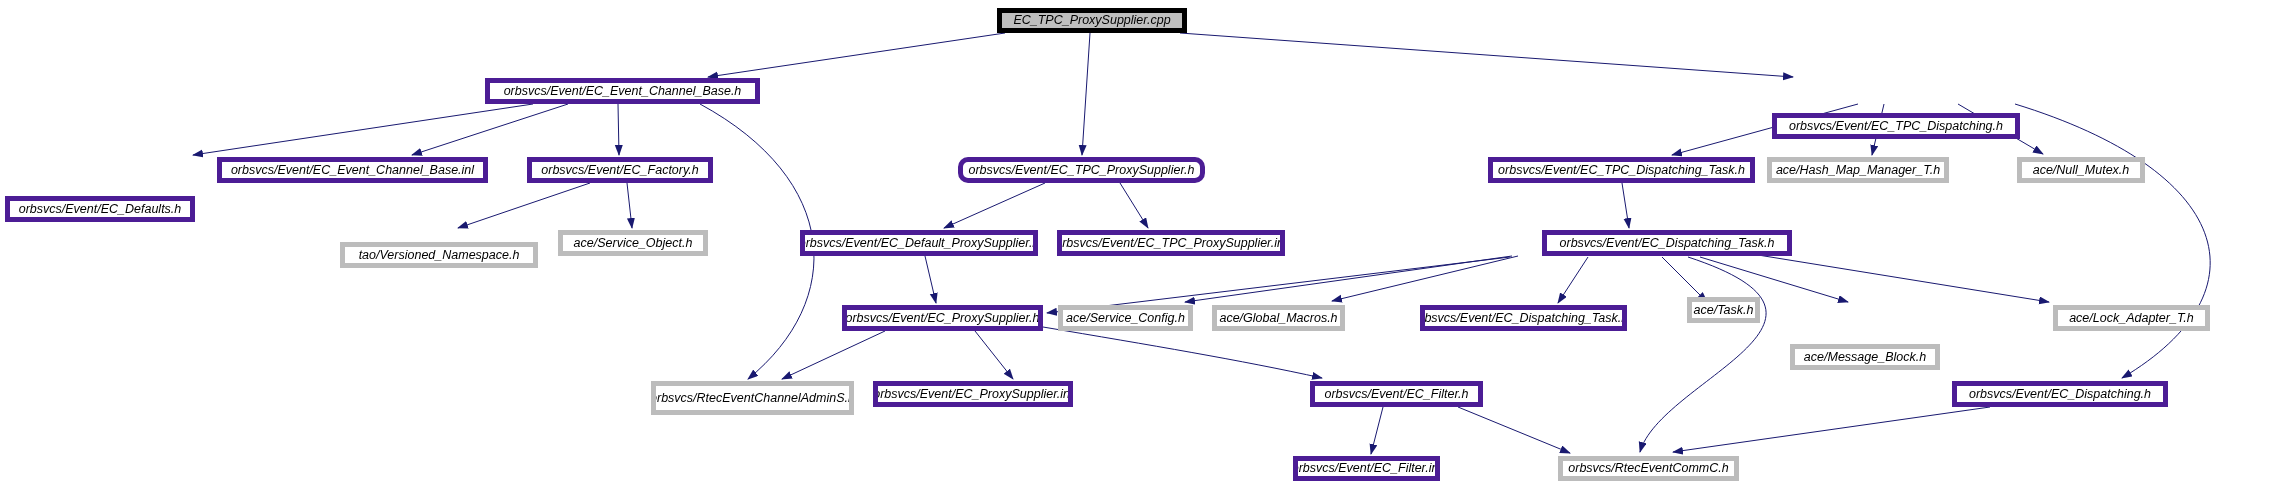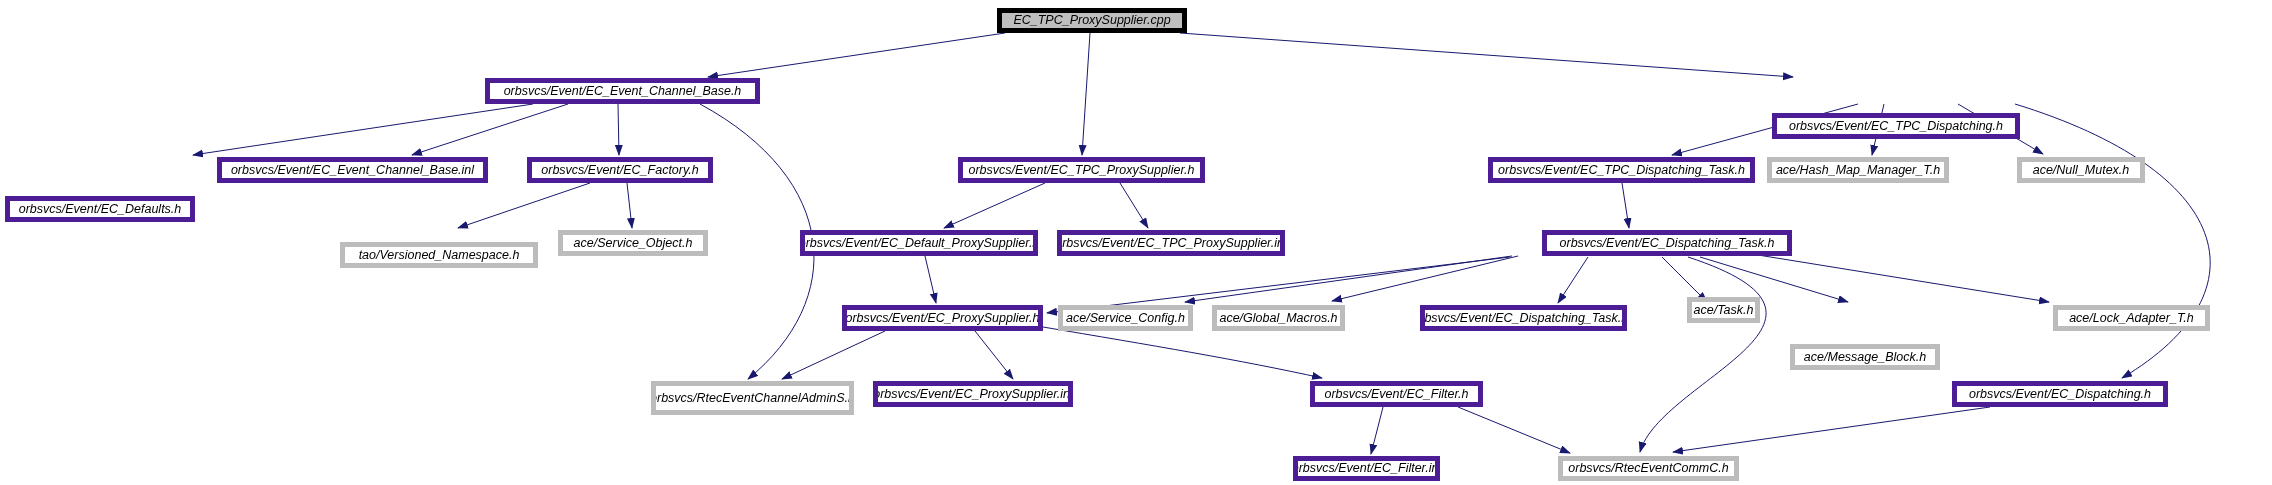--- a/index.html
+++ b/index.html
@@ -53,21 +53,21 @@
       <path d="M1688,257 C1880,320 1660,380 1640,452" fill="none" stroke="#191970" stroke-width="1" marker-end="url(#arrow)"></path>
       <path d="M1990,407 L1673,452" fill="none" stroke="#191970" stroke-width="1" marker-end="url(#arrow)"></path>
     </svg>
   <div>
       <div class="node root" style="left: 997px; top: 8px; width: 190px; height: 25px;">EC_TPC_ProxySupplier.cpp</div>
       <div class="node internal" style="left: 485px; top: 78px; width: 275px; height: 26px;">orbsvcs/Event/EC_Event_Channel_Base.h</div>
       <div class="node internal" style="left: 1772px; top: 78px; width: 248px; height: 26px; margin-top: 35px;">orbsvcs/Event/EC_TPC_Dispatching.h</div>
       <div class="node internal" style="left: 5px; top: 157px; width: 190px; height: 26px; margin-top: 39px;">orbsvcs/Event/EC_Defaults.h</div>
       <div class="node internal" style="left: 217px; top: 157px; width: 271px; height: 26px;">orbsvcs/Event/EC_Event_Channel_Base.inl</div>
       <div class="node internal" style="left: 527px; top: 157px; width: 186px; height: 26px;">orbsvcs/Event/EC_Factory.h</div>
-      <div class="node internal" style="left: 958px; top: 157px; width: 247px; height: 26px;">orbsvcs/Event/EC_TPC_ProxySupplier.h</div>
+      <div class="node internal" style="left: 958px; top: 157px; width: 247px; height: 26px; border-radius: 10px;">orbsvcs/Event/EC_TPC_ProxySupplier.h</div>
       <div class="node internal" style="left: 1488px; top: 157px; width: 267px; height: 26px;">orbsvcs/Event/EC_TPC_Dispatching_Task.h</div>
       <div class="node external" style="left: 1767px; top: 157px; width: 182px; height: 26px;">ace/Hash_Map_Manager_T.h</div>
       <div class="node external" style="left: 2017px; top: 157px; width: 128px; height: 26px;">ace/Null_Mutex.h</div>
       <div class="node external" style="left: 340px; top: 230px; width: 198px; height: 26px; margin-top: 12px;">tao/Versioned_Namespace.h</div>
       <div class="node external" style="left: 558px; top: 230px; width: 150px; height: 26px;">ace/Service_Object.h</div>
       <div class="node internal" style="left: 800px; top: 230px; width: 238px; height: 26px;">orbsvcs/Event/EC_Default_ProxySupplier.h</div>
       <div class="node internal" style="left: 1057px; top: 230px; width: 228px; height: 26px;">orbsvcs/Event/EC_TPC_ProxySupplier.inl</div>
       <div class="node internal" style="left: 1507px; top: 230px; width: 250px; height: 26px; margin-left: 35px;">orbsvcs/Event/EC_Dispatching_Task.h</div>
       <div class="node internal" style="left: 842px; top: 305px; width: 201px; height: 26px;">orbsvcs/Event/EC_ProxySupplier.h</div>
       <div class="node external" style="left: 1058px; top: 305px; width: 135px; height: 26px;">ace/Service_Config.h</div>

